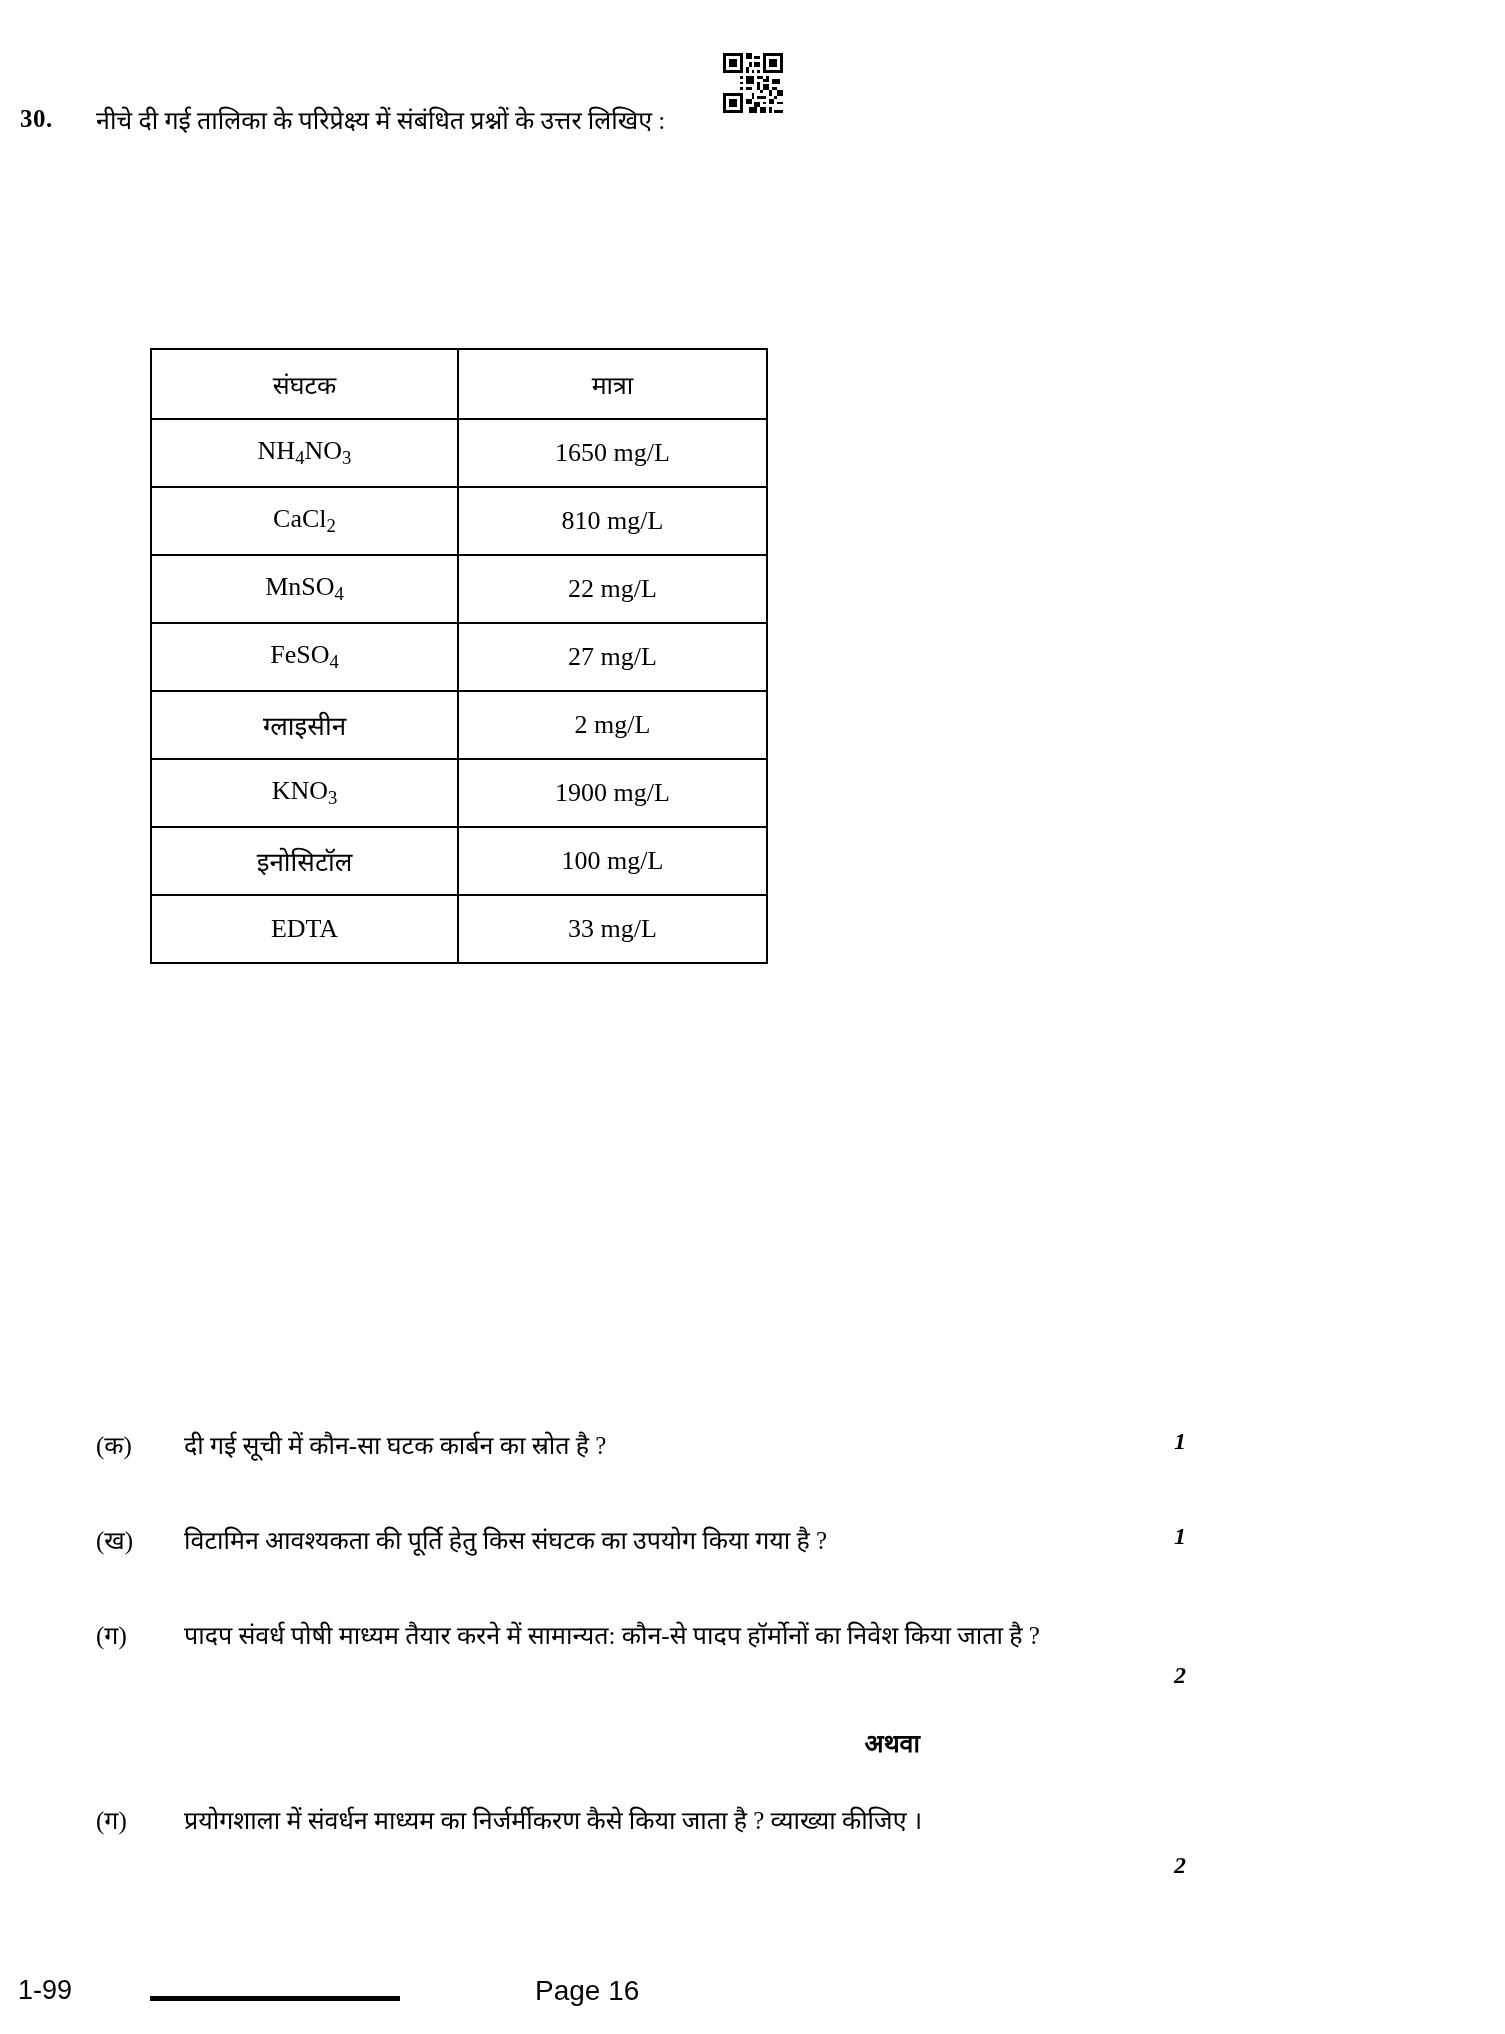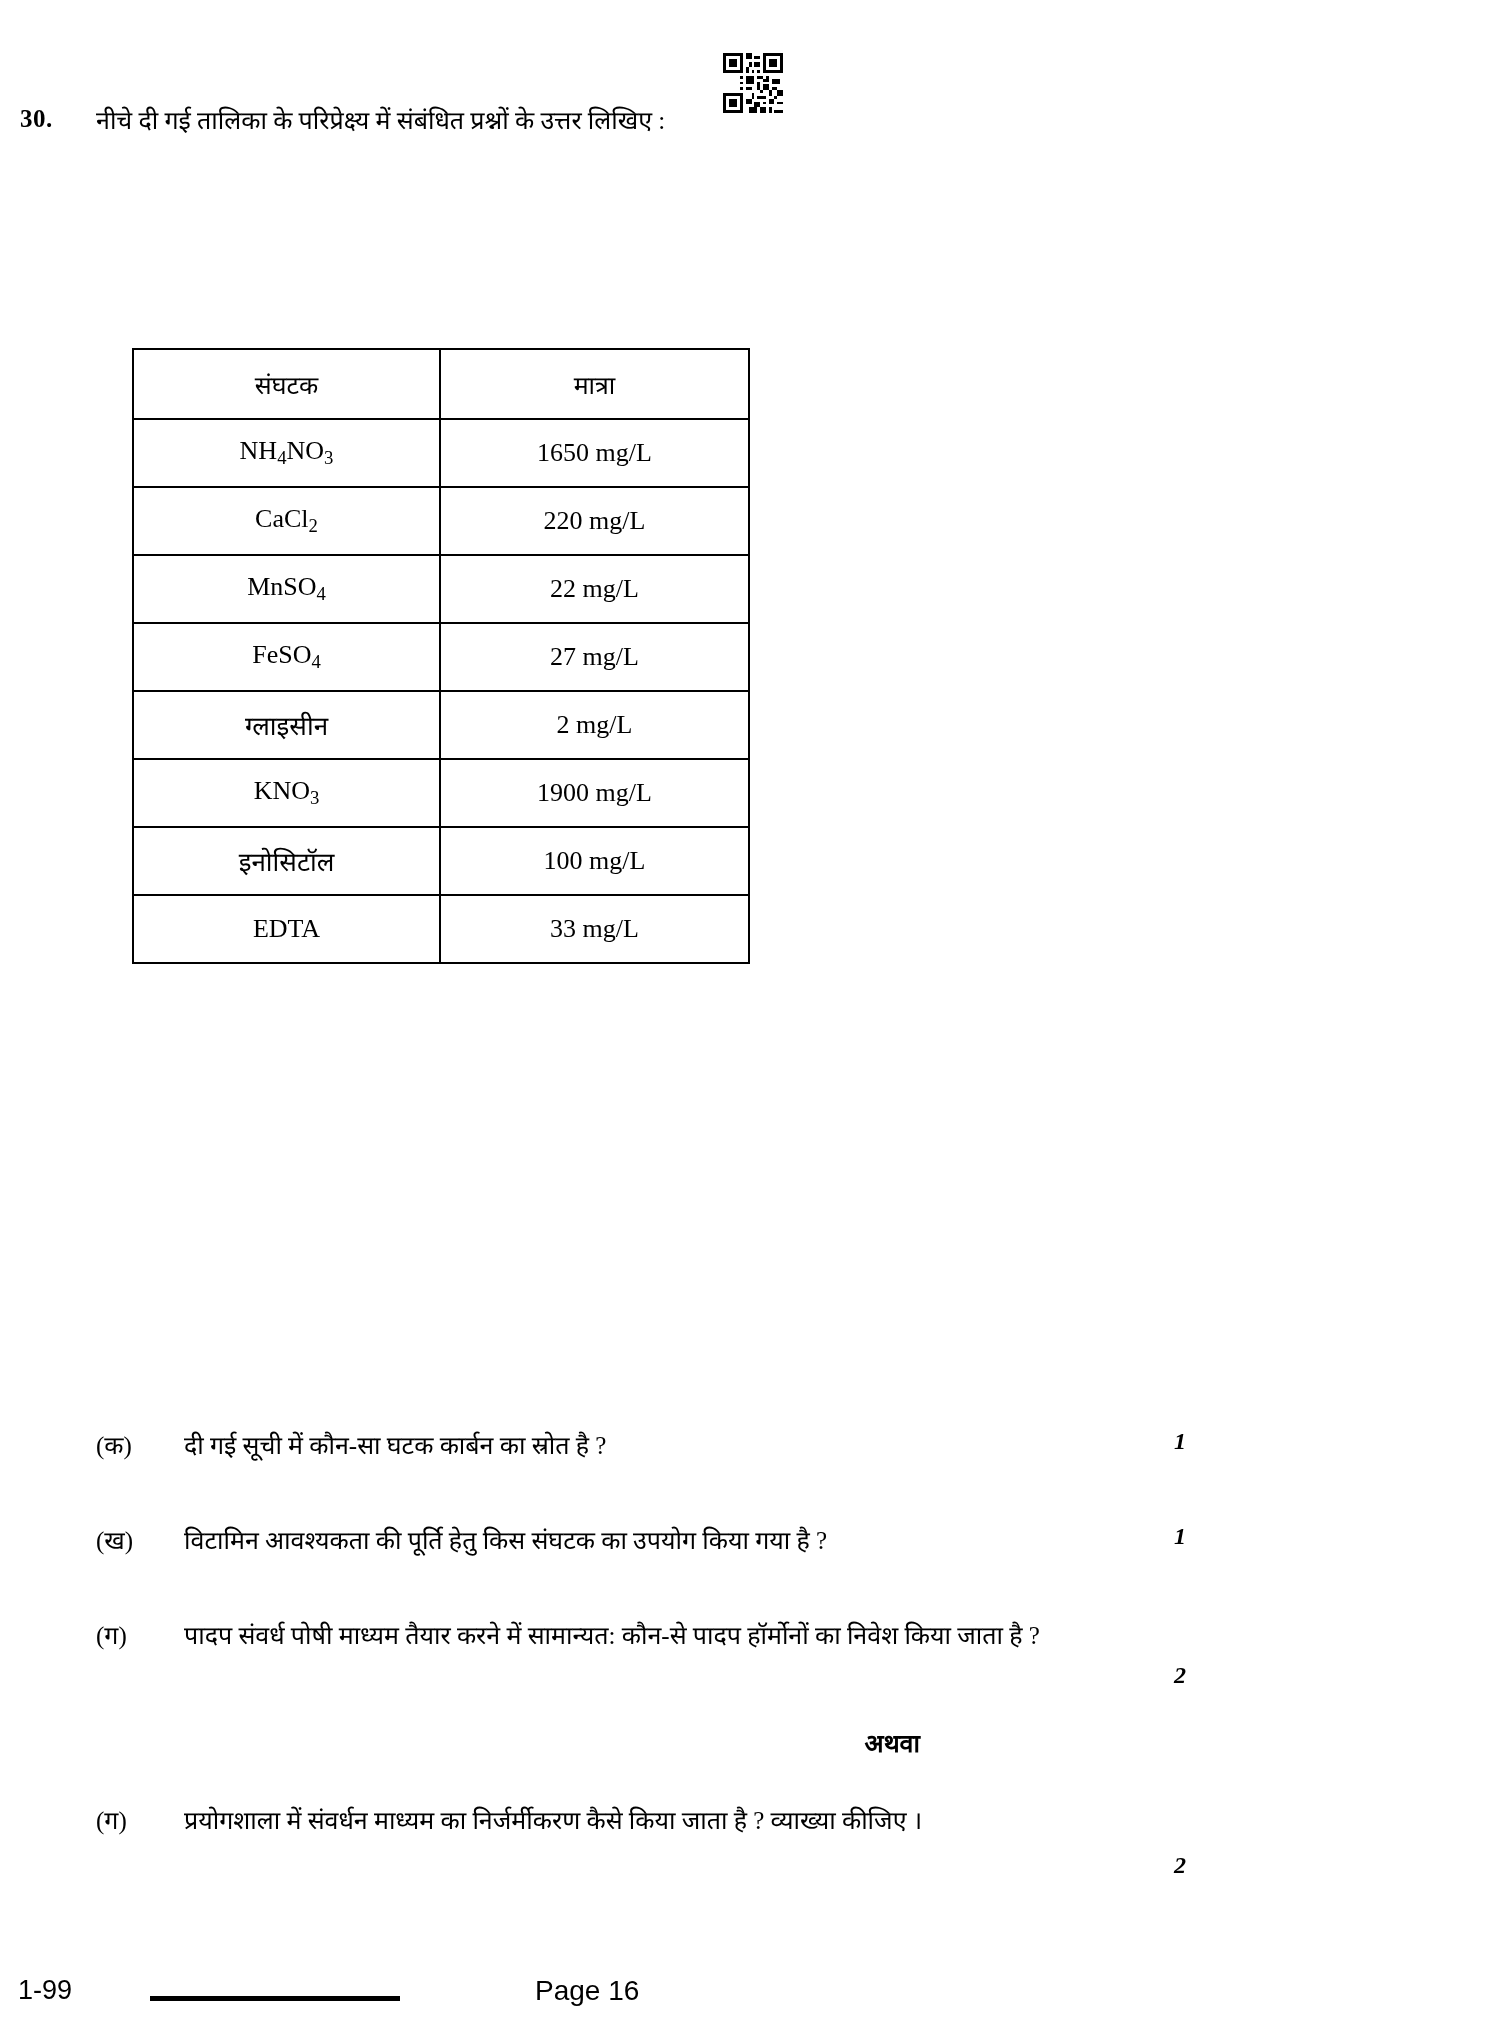--- a/index.html
+++ b/index.html
@@ -74,21 +74,21 @@
     top: 286px;
     width: 612px;
     text-align: center;
     font-size: 26px;
     font-weight: bold;
   }
 
   
   .nutrient-table {
     position: absolute;
-    left: 132px;
+    left: 150px;
     top: 348px;
     width: 612px;
     border-collapse: collapse;
     table-layout: fixed;
   }
   .nutrient-table td {
     border: 2px solid #000;
     height: 66px;
     text-align: center;
     vertical-align: middle;
@@ -247,21 +247,21 @@
         <tr class="head">
           <td class="col-a hindi">संघटक</td>
           <td class="col-b hindi">मात्रा</td>
         </tr>
         <tr>
           <td class="col-a formula">NH<sub>4</sub>NO<sub>3</sub></td>
           <td class="col-b">1650 mg/L</td>
         </tr>
         <tr>
           <td class="col-a formula">CaCl<sub>2</sub></td>
-          <td class="col-b">220 mg/L</td>
+          <td class="col-b">810 mg/L</td>
         </tr>
         <tr>
           <td class="col-a formula">MnSO<sub>4</sub></td>
           <td class="col-b">22 mg/L</td>
         </tr>
         <tr>
           <td class="col-a formula">FeSO<sub>4</sub></td>
           <td class="col-b">27 mg/L</td>
         </tr>
         <tr>

